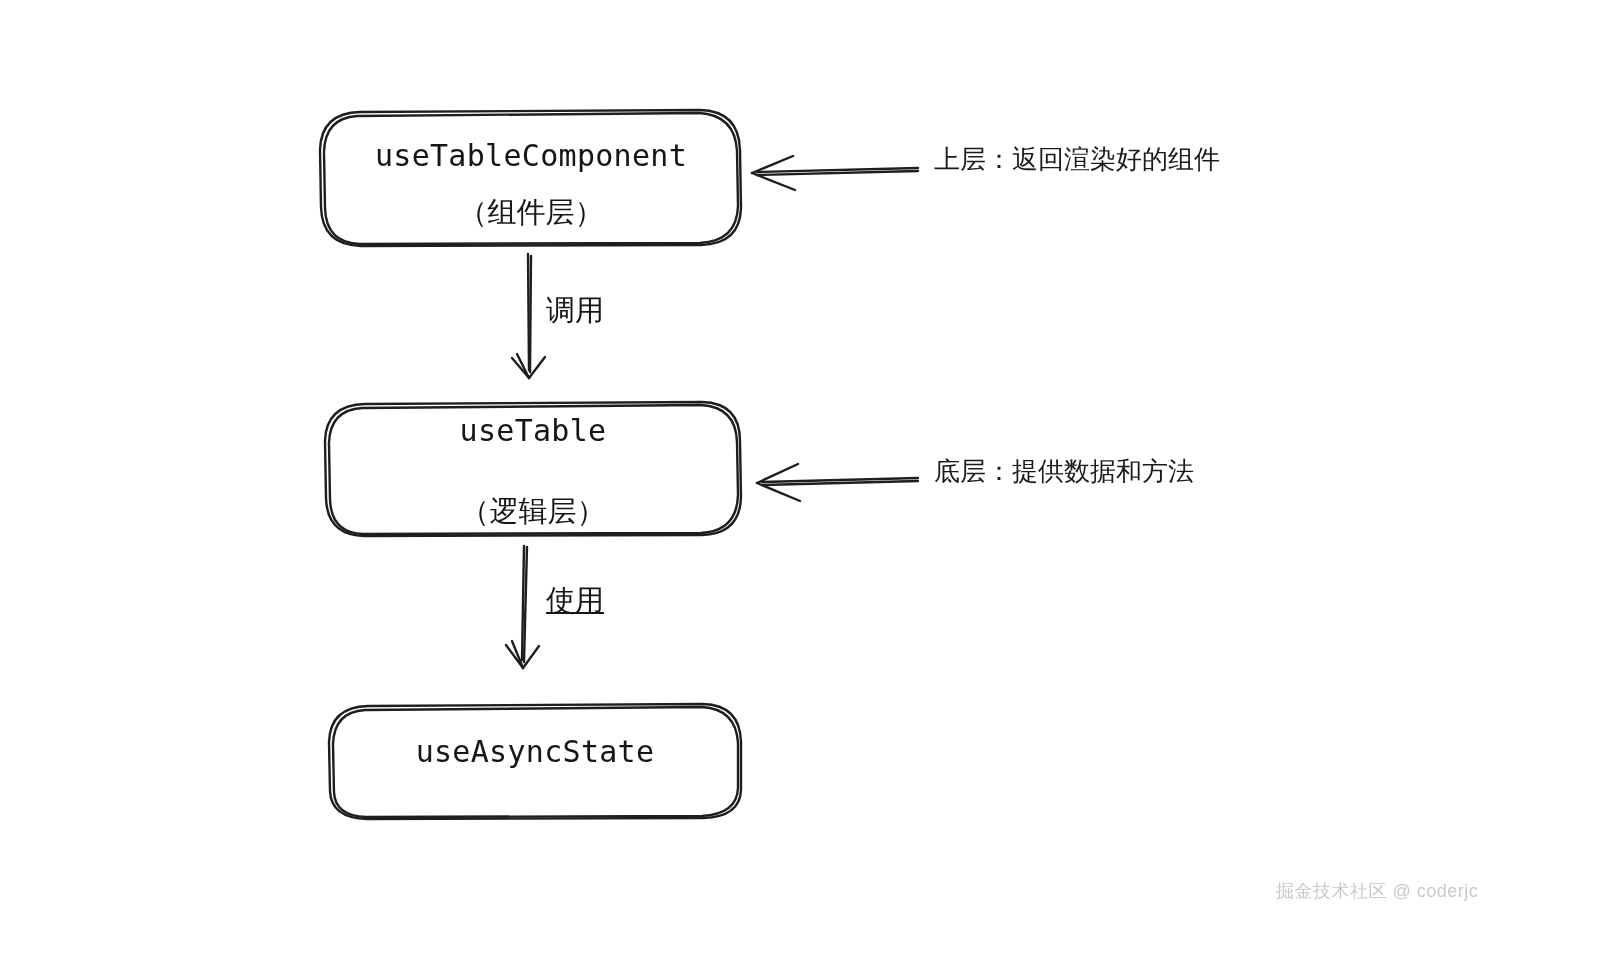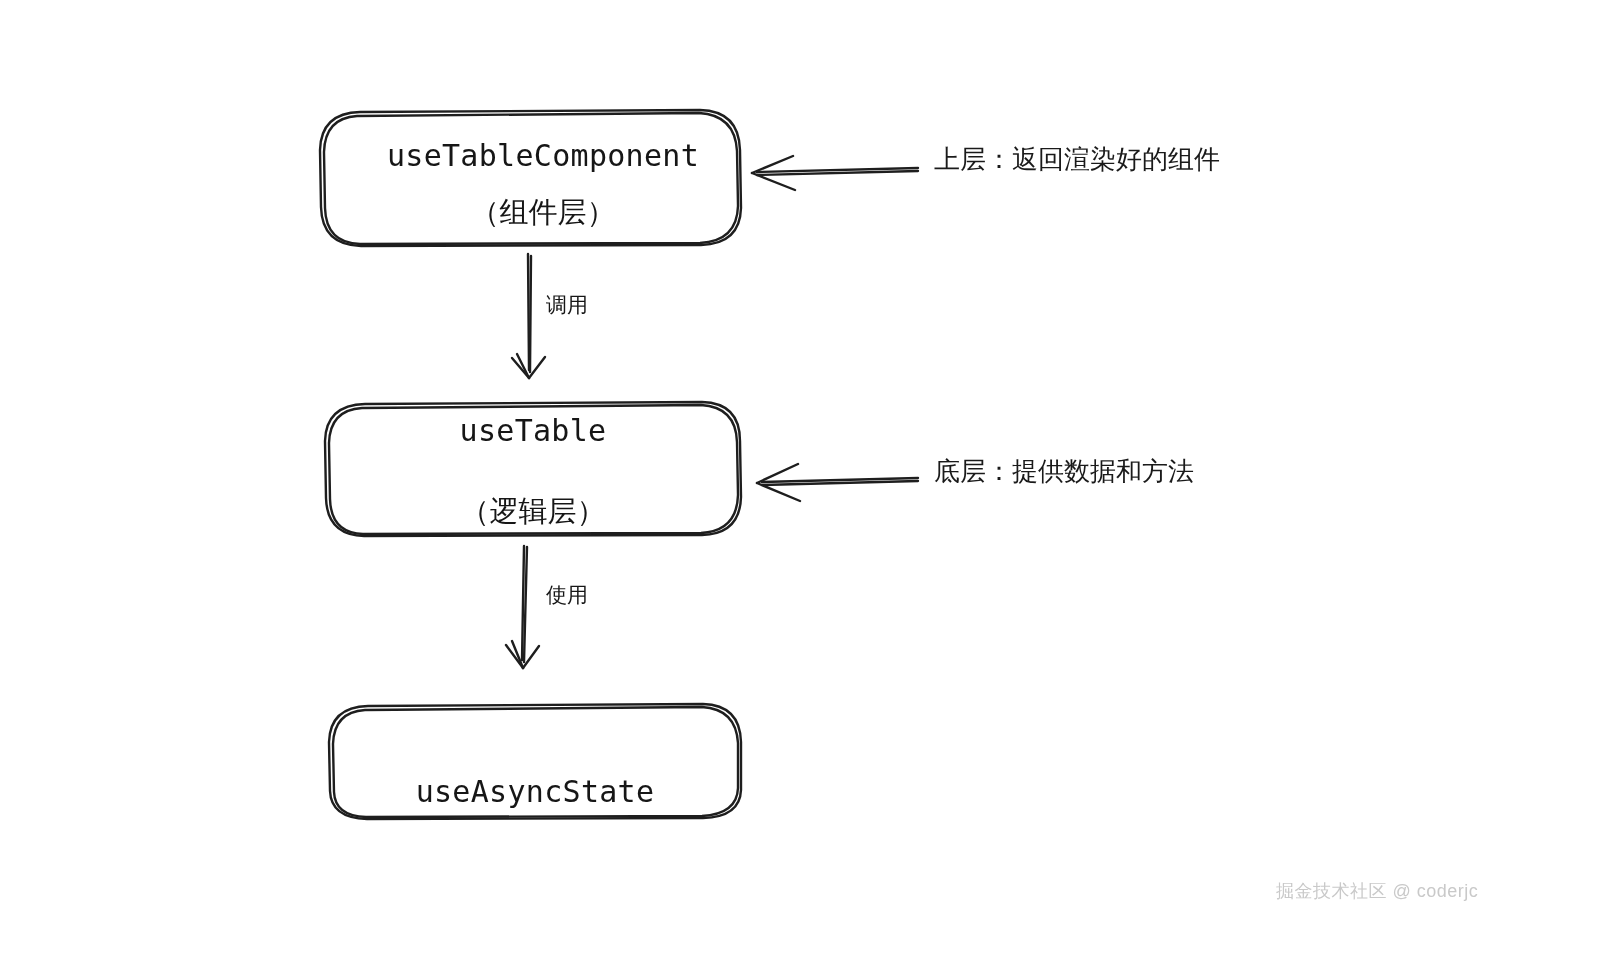--- a/index.html
+++ b/index.html
@@ -44,33 +44,33 @@
     font-size: 30px;
     letter-spacing: 0.3px;
     white-space: nowrap;
   }
   .node-sub {
     font-family: "Liberation Sans", sans-serif;
     font-size: 29px;
     margin-top: 18px;
     white-space: nowrap;
   }
-  #node-component-label { left: 334px; top: 128px; width: 418px; height: 112px; }
+  #node-component-label { left: 322px; top: 128px; width: 418px; height: 112px; }
   #node-usetable-label   { left: 326px; top: 416px; width: 414px; height: 110px; gap: 24px; }
-  #node-async-label      { left: 330px; top: 740px; width: 410px; height: 104px; }
+  #node-async-label      { left: 330px; top: 700px; width: 410px; height: 104px; }
 
   .edge-label {
     position: absolute;
     font-family: "Liberation Sans", sans-serif;
-    font-size: 21px;
+    font-size: 29px;
     color: #161616;
     white-space: nowrap;
   }
   #edge-label-call { left: 546px; top: 291px; }
-  #edge-label-use  { left: 546px; top: 581px; }
+  #edge-label-use  { left: 546px; top: 581px; text-decoration: underline; }
 
   .annotation {
     position: absolute;
     font-family: "Liberation Sans", sans-serif;
     font-size: 26px;
     color: #1a1a1a;
     white-space: nowrap;
   }
   #annotation-upper { left: 934px; top: 142px; }
   #annotation-lower { left: 934px; top: 454px; }

